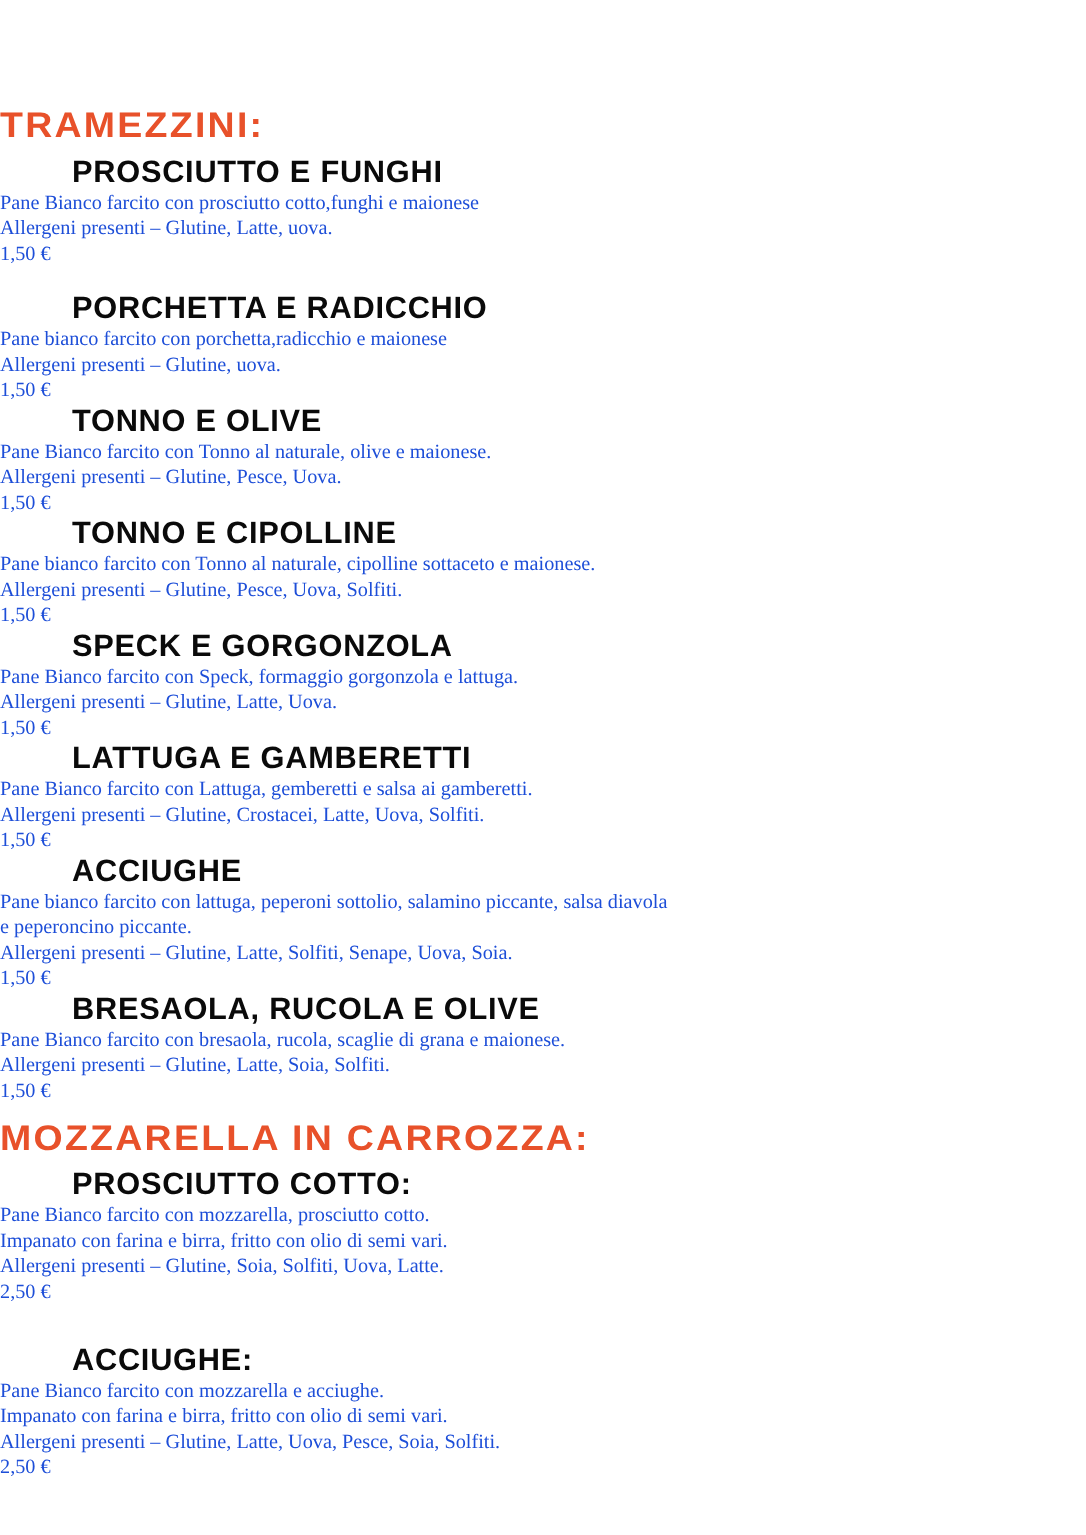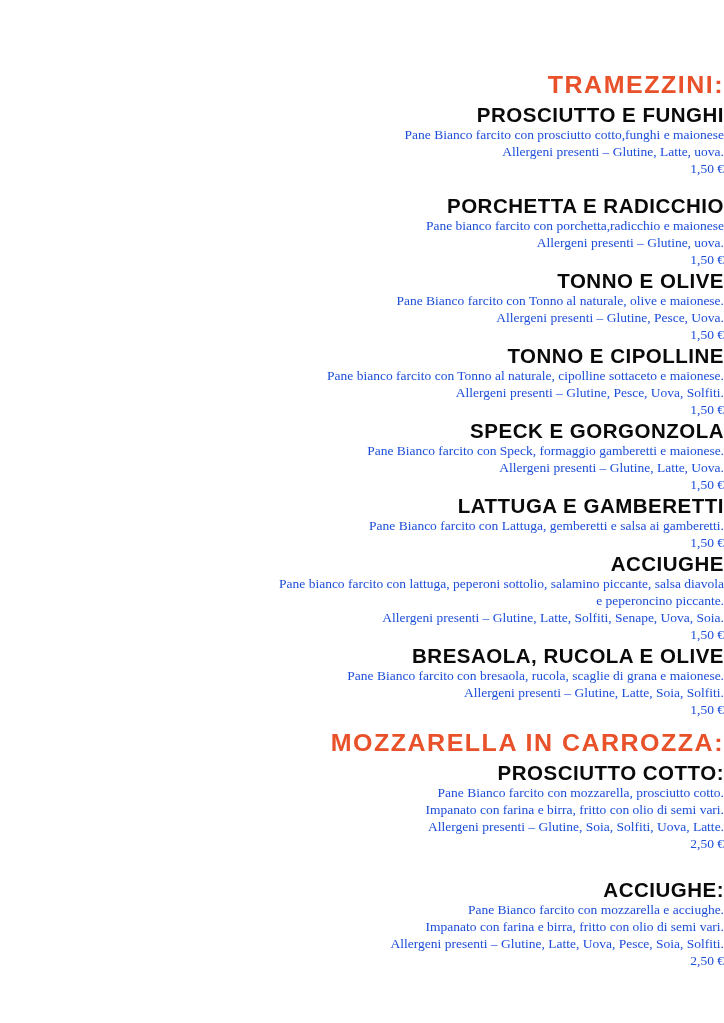--- a/index.html
+++ b/index.html
@@ -6,21 +6,21 @@
   html, body {
     width: 724px;
     height: 1023px;
     background: #ffffff;
     overflow: hidden;
   }
   .page {
     width: 724px;
     height: 1023px;
     padding-top: 70px;
-    text-align: right;
+    text-align: left;
     background: #ffffff;
   }
   .section-title {
     font-family: "Liberation Sans", "DejaVu Sans", sans-serif;
     font-weight: bold;
     font-size: 25px;
     line-height: 28px;
     letter-spacing: 1.5px;
     color: #e8512a;
     margin-bottom: 5px;
@@ -79,28 +79,29 @@
 
     <div class="item">
       <div class="item-name">TONNO E CIPOLLINE</div>
       <div class="desc-line">Pane bianco farcito con Tonno al naturale, cipolline sottaceto e maionese.</div>
       <div class="allergens">Allergeni presenti – Glutine, Pesce, Uova, Solfiti.</div>
       <div class="price">1,50 €</div>
     </div>
 
     <div class="item">
       <div class="item-name">SPECK E GORGONZOLA</div>
-      <div class="desc-line">Pane Bianco farcito con Speck, formaggio gamberetti e maionese.</div>
+      <div class="desc-line">Pane Bianco farcito con Speck, formaggio gorgonzola e lattuga.</div>
       <div class="allergens">Allergeni presenti – Glutine, Latte, Uova.</div>
       <div class="price">1,50 €</div>
     </div>
 
     <div class="item">
       <div class="item-name">LATTUGA E GAMBERETTI</div>
       <div class="desc-line">Pane Bianco farcito con Lattuga, gemberetti e salsa ai gamberetti.</div>
+      <div class="allergens">Allergeni presenti – Glutine, Crostacei, Latte, Uova, Solfiti.</div>
       <div class="price">1,50 €</div>
     </div>
 
     <div class="item">
       <div class="item-name">ACCIUGHE</div>
       <div class="desc-line">Pane bianco farcito con lattuga, peperoni sottolio, salamino piccante, salsa diavola</div>
       <div class="desc-line">e peperoncino piccante.</div>
       <div class="allergens">Allergeni presenti – Glutine, Latte, Solfiti, Senape, Uova, Soia.</div>
       <div class="price">1,50 €</div>
     </div>

